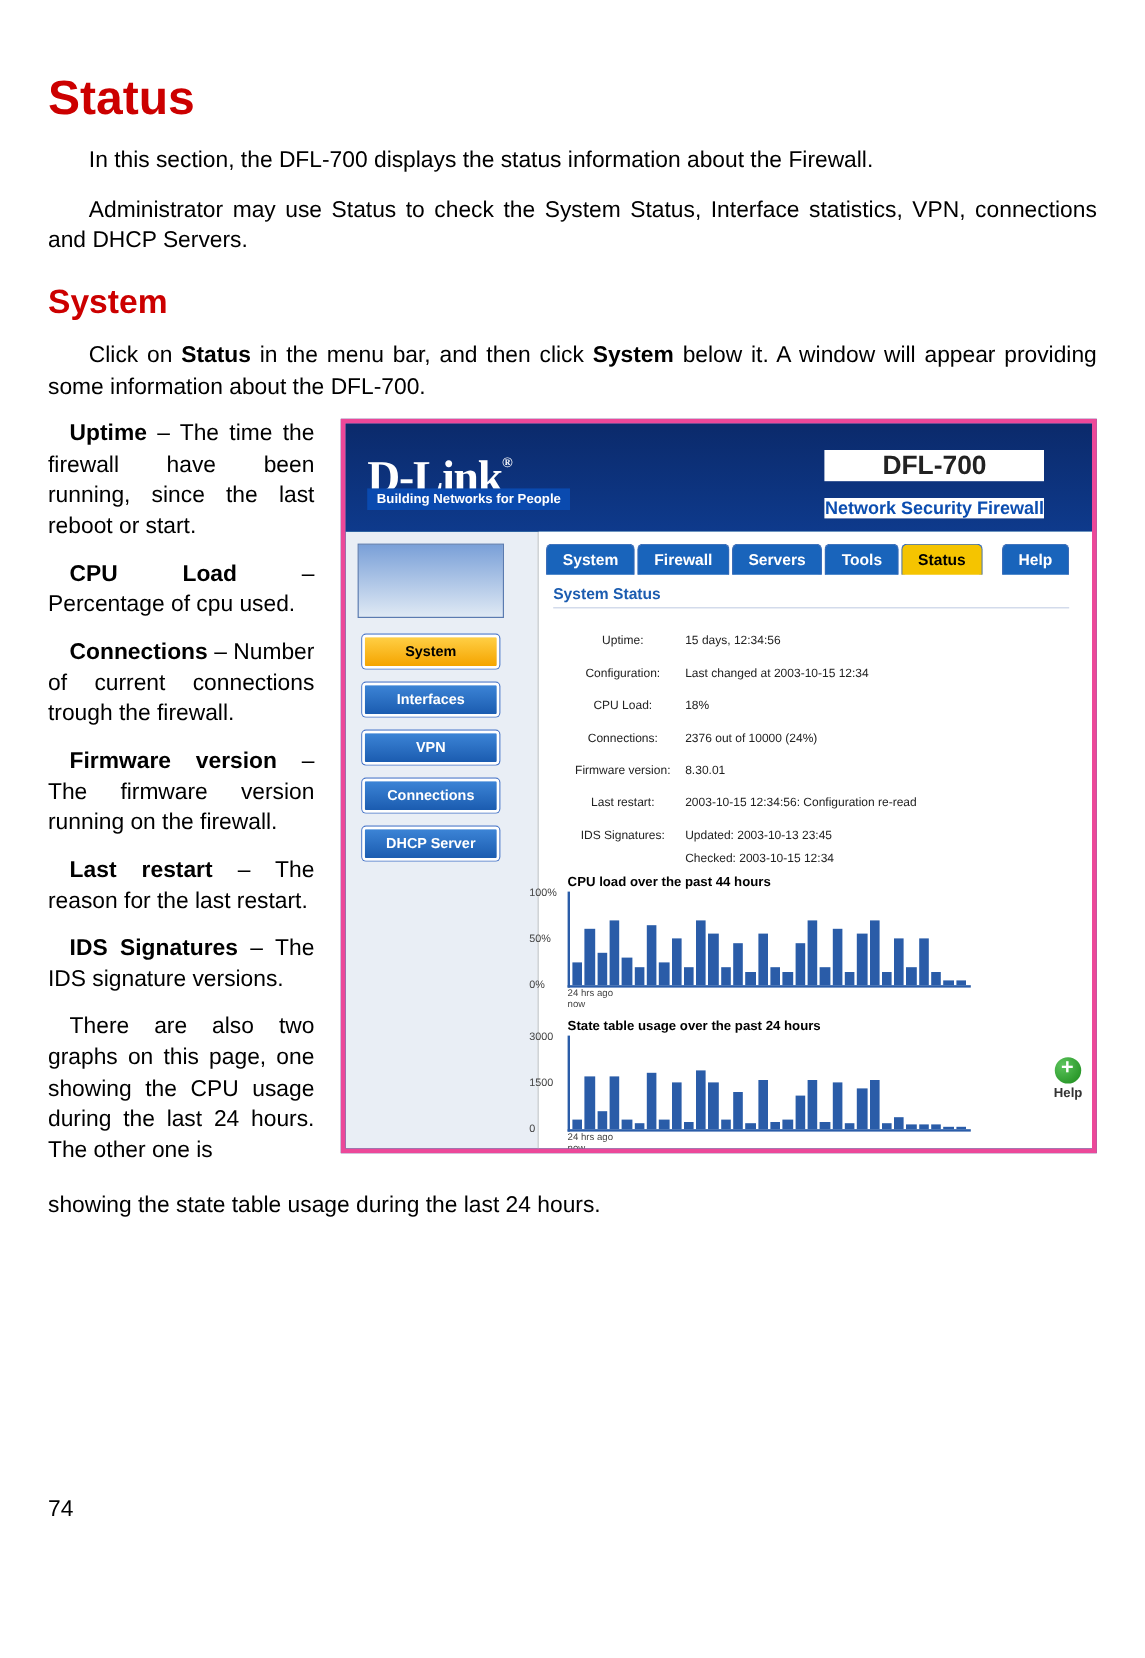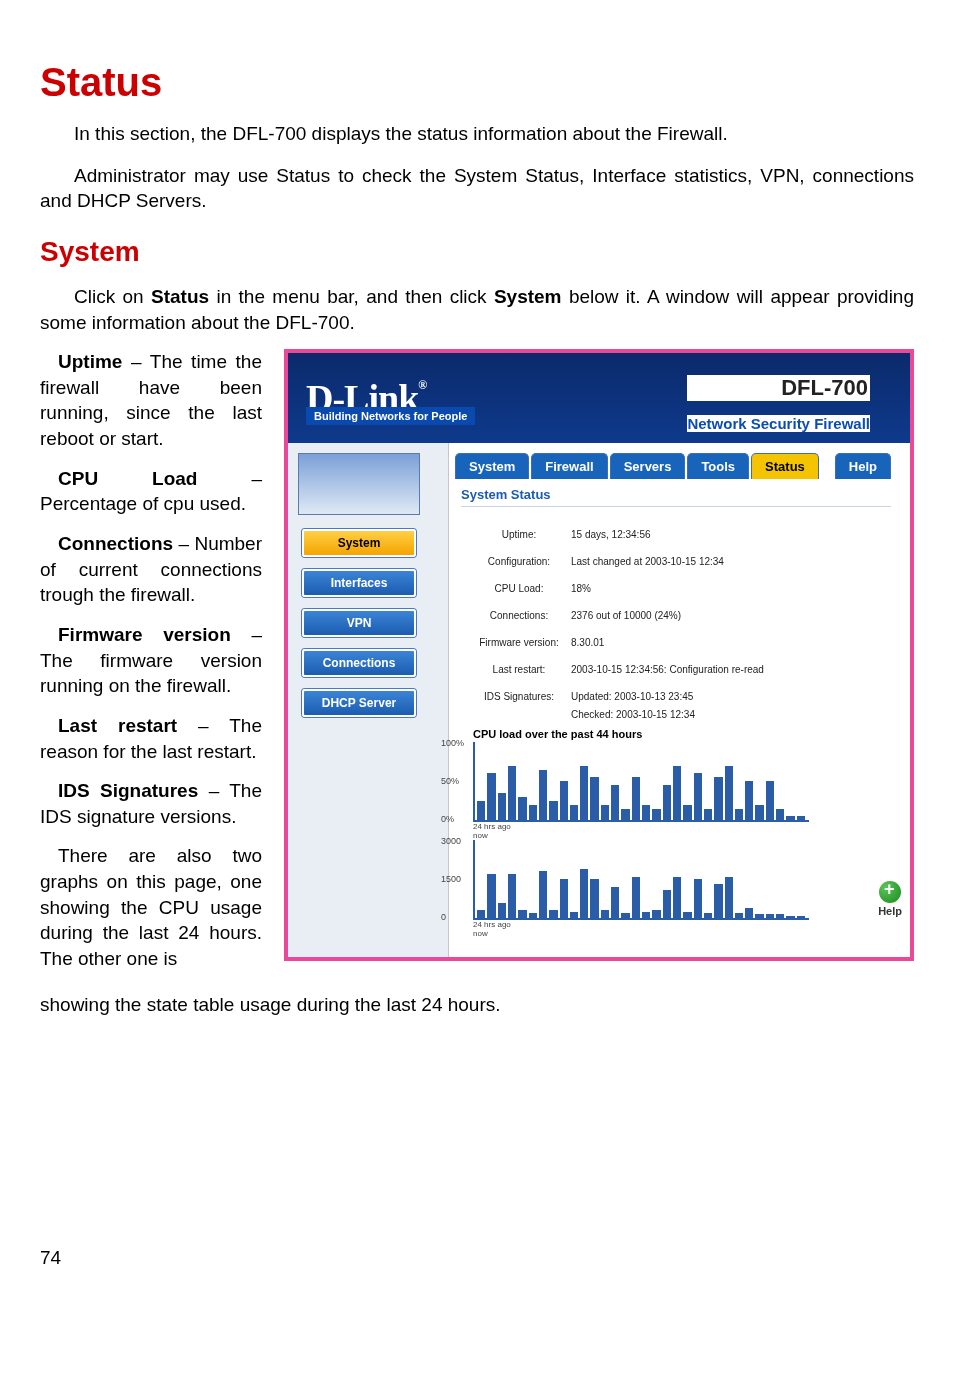--- a/index.html
+++ b/index.html
@@ -83,21 +83,21 @@
     font-size:11px;
     font-weight:bold;
     padding:3px 8px;
   }
   .nsf{
     position:absolute;
     right:40px;
     top:22px;
     text-align:center;
   }
-  .nsf .model{font-size:22px;font-weight:bold;color:#222;background:#fff;padding:0 2px;text-align:right;}
+  .nsf .model{font-size:22px;font-weight:bold;color:#222;background:#fff;padding:0 2px;}
   .nsf .desc{font-size:15px;font-weight:bold;color:#0b4db0;background:#fff;margin-top:14px;}
   .mainarea{
     display:flex;
     height:calc(100% - 90px);
   }
   .sidebar{
     width:150px;
     flex:0 0 150px;
     background:#e9eef5;
     border-right:1px solid #c7c7c7;
@@ -300,20 +300,21 @@
               <div class="bar" style="width: 8.3125px; height: 39px;"></div>
               <div class="bar" style="width: 8.3125px; height: 11.7px;"></div>
               <div class="bar" style="width: 8.3125px; height: 3.9px;"></div>
               <div class="bar" style="width: 8.3125px; height: 3.9px;"></div>
             </div>
           <div class="xlabels">
               <span>24 hrs ago</span>
               <span>now</span>
             </div>
 
+          <div class="graphlabel">State table usage over the past 24 hours</div>
           <div class="graph" id="graph2">
             <span class="ytick" style="top:-4px">3000</span>
             <span class="ytick" style="top:34px">1500</span>
             <span class="ytick" style="bottom:-4px">0</span>
           <div class="bar" style="width: 8.3125px; height: 7.8px;"></div>
               <div class="bar" style="width: 8.3125px; height: 44.2px;"></div>
               <div class="bar" style="width: 8.3125px; height: 15.6px;"></div>
               <div class="bar" style="width: 8.3125px; height: 44.2px;"></div>
               <div class="bar" style="width: 8.3125px; height: 7.8px;"></div>
               <div class="bar" style="width: 8.3125px; height: 5.2px;"></div>

